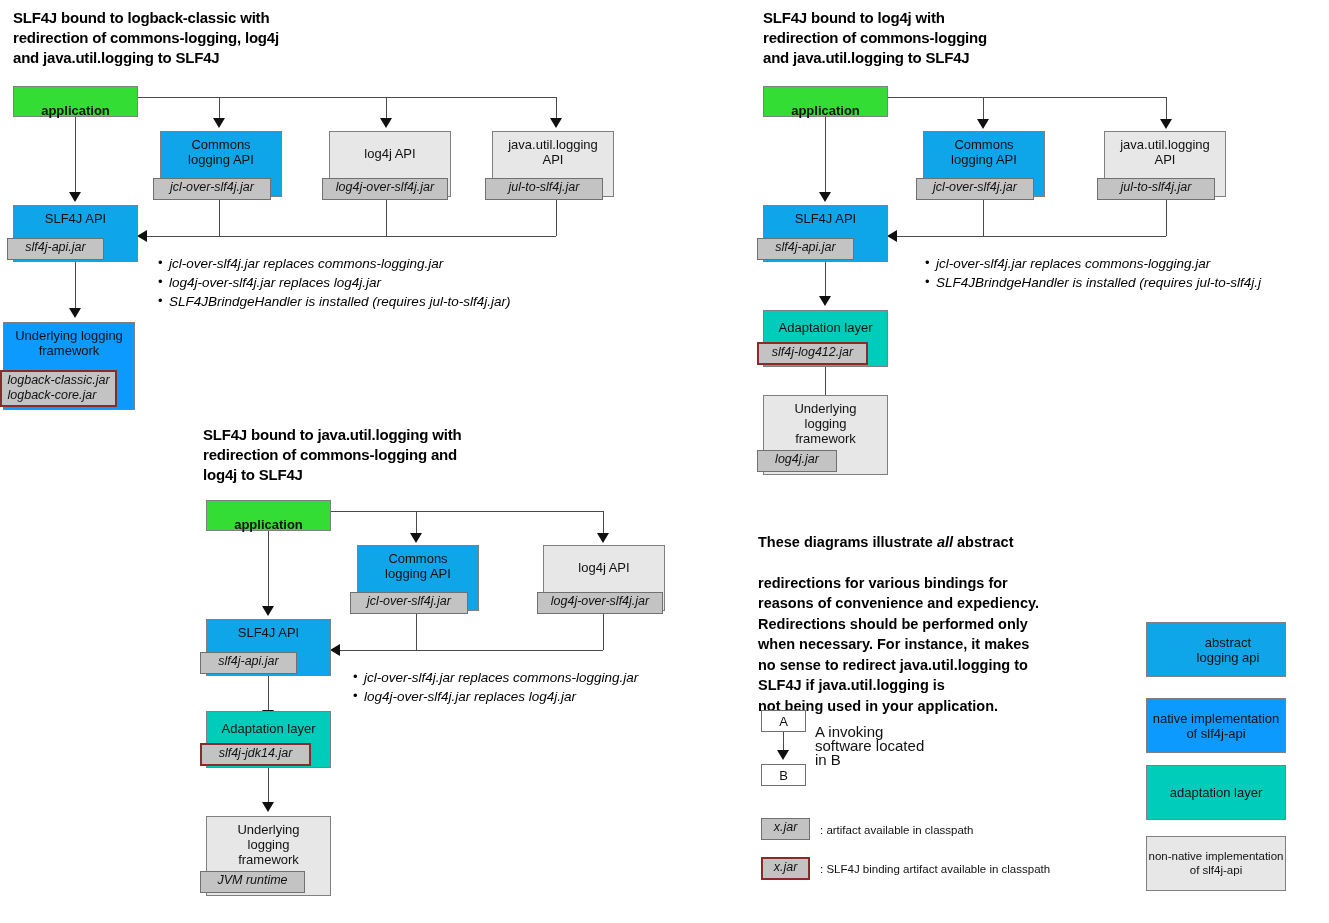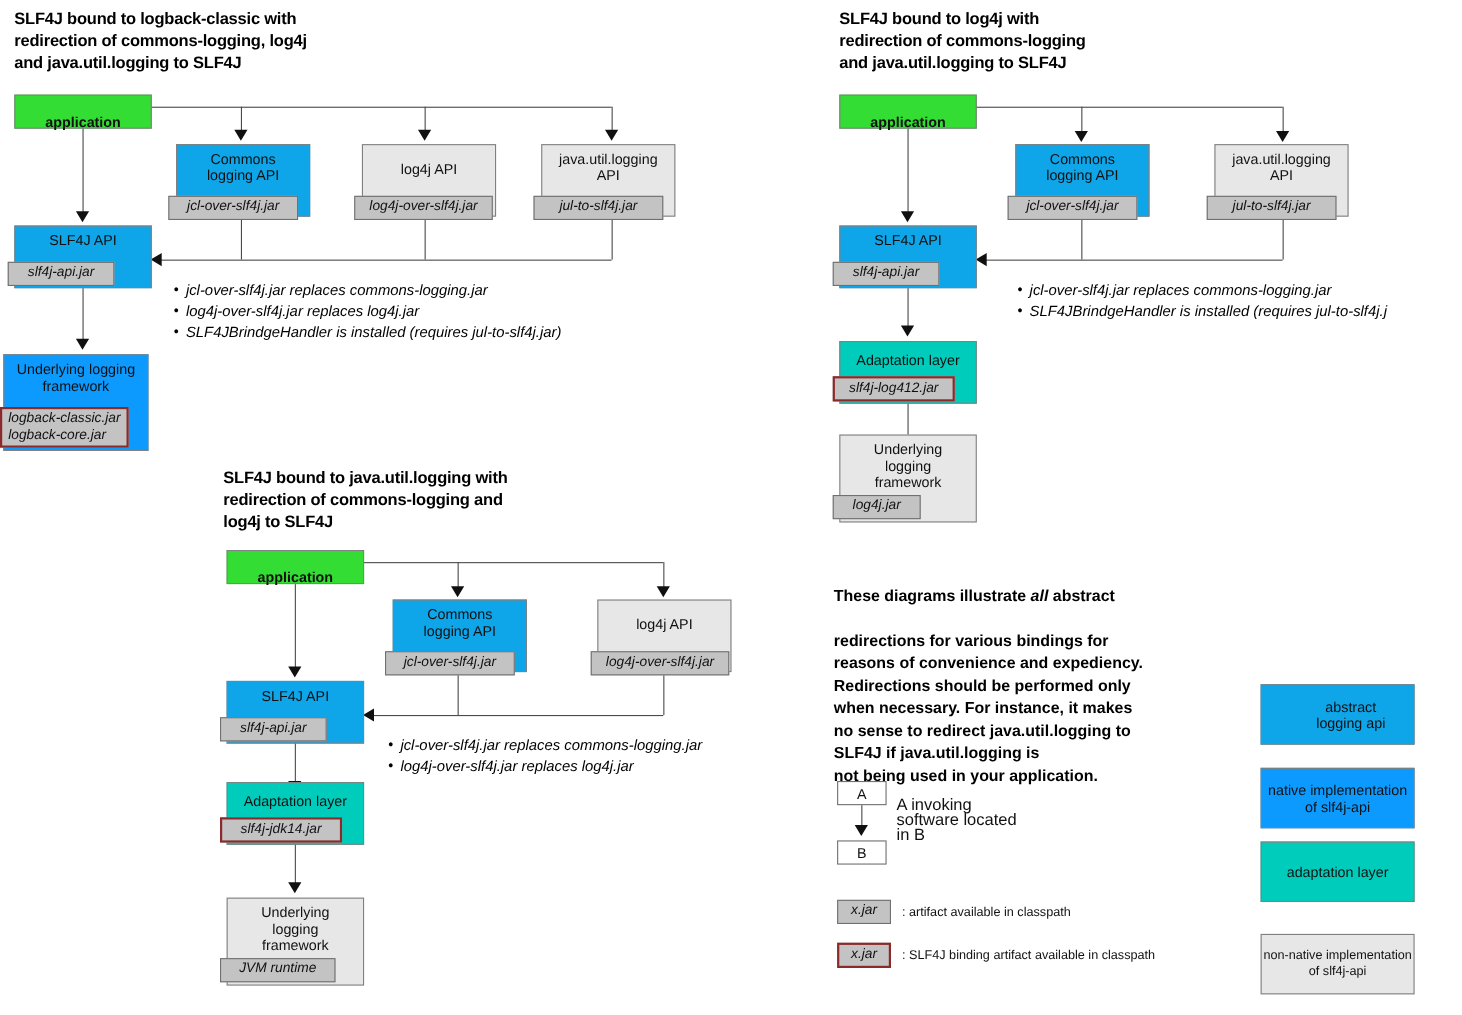--- a/index.html
+++ b/index.html
@@ -388,16 +388,16 @@
   <span style="white-space:pre-line;margin-left:24px;">abstract
 logging api</span>
 </div>
 <div class="swatch strongblue" style="left:1146px;top:698px;width:140px;height:55px;">
   <span style="white-space:pre-line;">native implementation
 of slf4j-api</span>
 </div>
 <div class="swatch teal" style="left:1146px;top:765px;width:140px;height:55px;">
   <span style="white-space:pre-line;">adaptation layer</span>
 </div>
-<div class="swatch greyish small" style="left:1146px;top:836px;width:140px;height:55px;margin-top:13px;">
+<div class="swatch greyish small" style="left:1146px;top:836px;width:140px;height:55px;">
   <span style="white-space:pre-line;">non-native implementation
 of slf4j-api</span>
 </div>
 
 </body></html>

